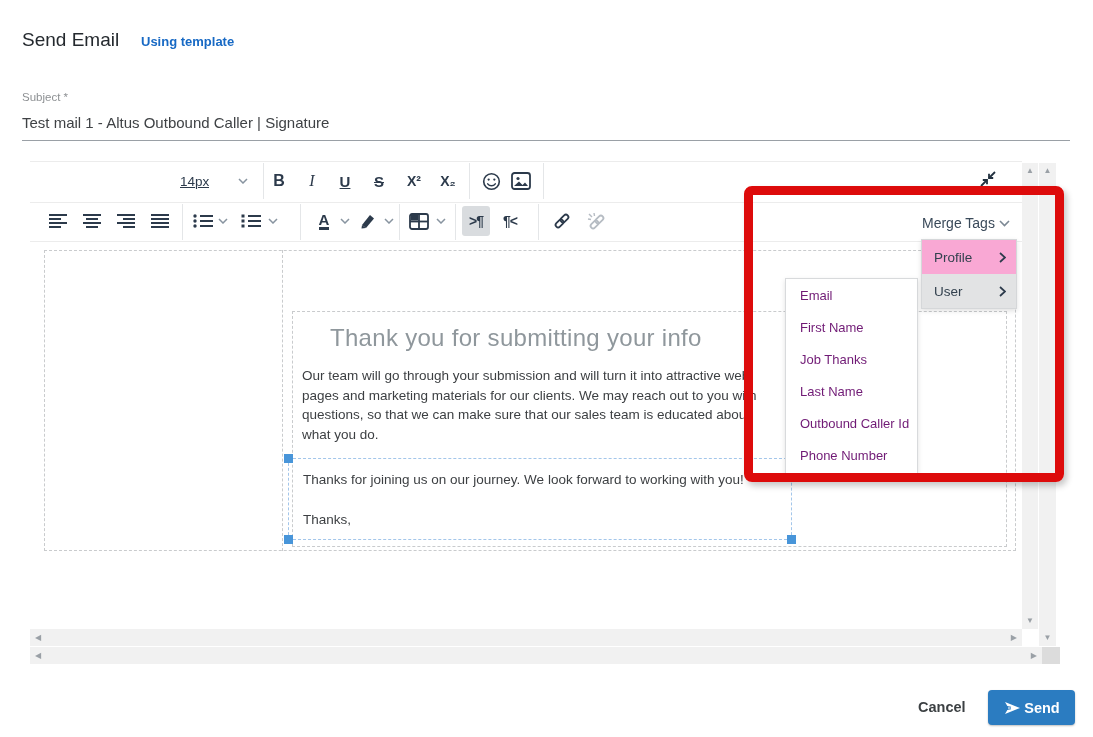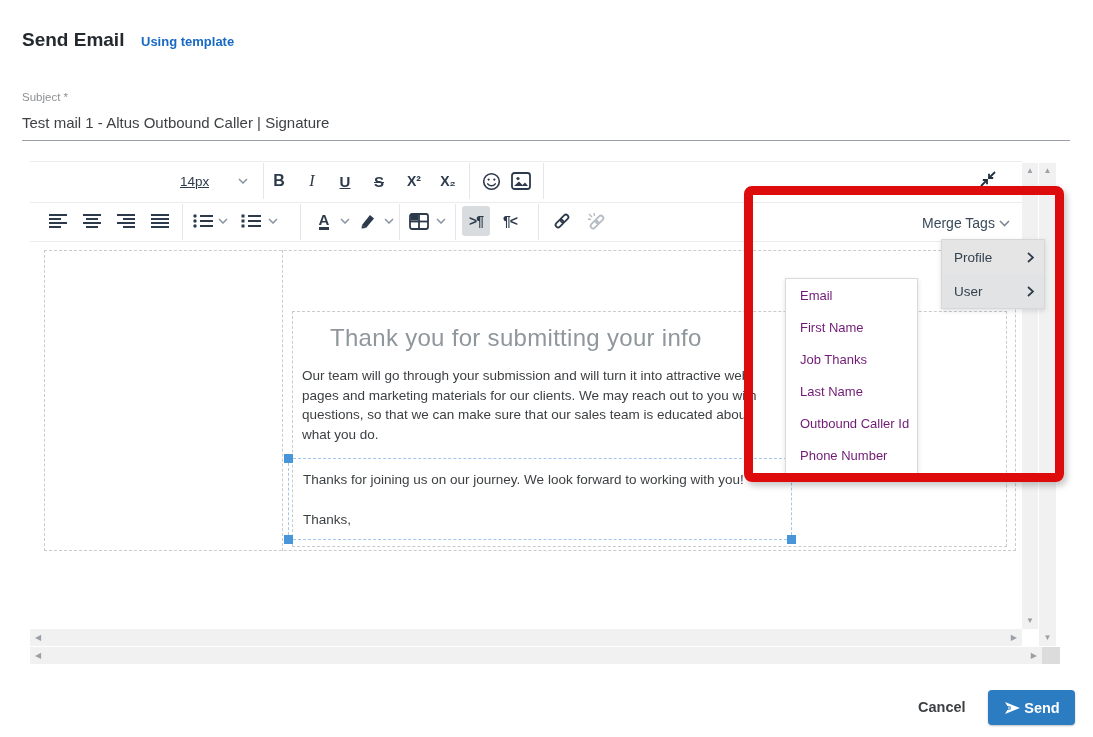--- a/index.html
+++ b/index.html
@@ -1,21 +1,21 @@
 <!DOCTYPE html>
 <html><head>
 <meta charset="utf-8">
 <style>
   * { box-sizing: border-box; margin: 0; padding: 0; }
   html,body { background:#ffffff; }
   body { font-family: "Liberation Sans", "DejaVu Sans", sans-serif; }
   #page { position: relative; width: 1093px; height: 737px; background:#fff; overflow: hidden; }
 
   
-  .title { position:absolute; left:22px; top:29px; font-size:19px; font-weight:bold; color:#24292e; }
+  .title { position:absolute; left:22px; top:29px; font-size:19px; font-weight:normal; color:#24292e; }
   .tpl-link { position:absolute; left:141px; top:34px; font-size:13px; font-weight:bold; color:#1769c4; cursor:pointer; }
 
   .subj-label { position:absolute; left:22px; top:91px; font-size:11.5px; color:#8d9093; }
   .subj-value { position:absolute; left:22px; top:114px; font-size:15px; color:#3f4245; }
   .subj-line  { position:absolute; left:22px; top:140px; width:1048px; height:1px; background:#9aa0a6; }
 
   
   .tb-hline { position:absolute; left:30px; width:992px; height:1px; background:#ececec; }
   .tb-btn { position:absolute; height:30px; display:flex; align-items:center; justify-content:center;
             color:#2c3a4b; cursor:pointer; }
@@ -44,22 +44,22 @@
   .doc-para { position:absolute; left:302px; top:366px; width:520px; font-size:13.5px; line-height:19.5px;
               color:#3c3f42; white-space:pre-line; }
 
   .sel-block { position:absolute; left:288px; top:458px; width:504px; height:82px;
                border:1px dashed #a3c6ea; z-index:3; background:transparent; }
   .sel-handle { position:absolute; width:9px; height:9px; background:#4895d9; z-index:4; }
   .sel-l1 { position:absolute; left:14px; top:13px; width:600px; font-size:13.5px; color:#3c3f42; white-space:nowrap; }
   .sel-l2 { position:absolute; left:14px; top:53px; font-size:13.5px; color:#3c3f42; }
 
   
-  .menu-panel { position:absolute; left:921px; top:239px; width:104px; background:#e5e5e5;
-                border:1px solid #d5d7d9; box-shadow:0 2px 5px rgba(0,0,0,0.12); z-index:7;margin-left:20px; }
+  .menu-panel { position:absolute; left:921px; top:239px; width:96px; background:#f9a8d4;
+                border:1px solid #d5d7d9; box-shadow:0 2px 5px rgba(0,0,0,0.12); z-index:7; }
   .menu-item { height:34px; display:flex; align-items:center; justify-content:space-between;
                padding:0 10px 0 12px; font-size:13.5px; color:#33414e; cursor:pointer; }
   .menu-item.selected { background:#e2e3e4; }
   .submenu-panel { position:absolute; left:785px; top:278px; width:133px; height:196px; background:#fff;
                    border:1px solid #d8dadc; box-shadow:0 2px 5px rgba(0,0,0,0.12); z-index:6; }
   .submenu-item { height:32px; display:flex; align-items:center; padding-left:14px;
                   font-size:13px; color:#701a75; cursor:pointer; }
 
   
   .red-rect { position:absolute; left:744px; top:186px; width:320px; height:296px;

